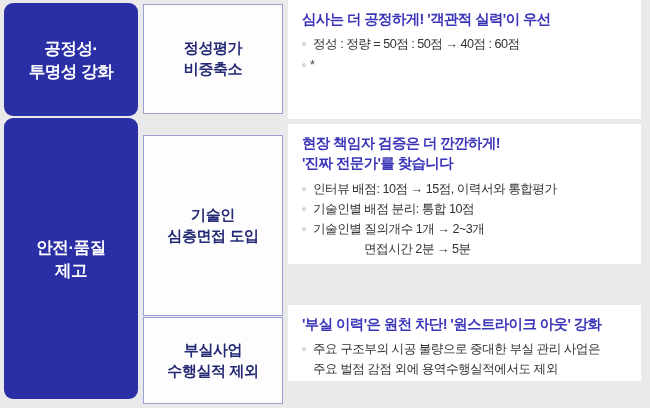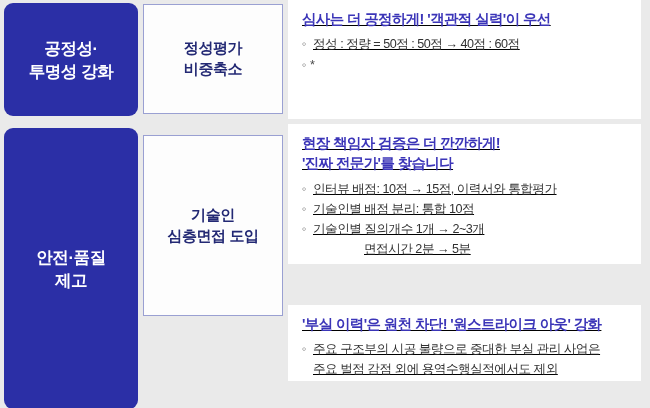--- a/index.html
+++ b/index.html
@@ -28,21 +28,21 @@
     left: 4px;
     width: 134px;
     background: #2b2fa6;
     border-radius: 9px;
     display: flex;
     align-items: center;
     justify-content: center;
     box-sizing: border-box;
   }
   .cat-1 { top: 3px;   height: 113px; }
-  .cat-2 { top: 128px; height: 281px; }
+  .cat-2 { top: 118px; height: 281px; }
 
   .cat-text {
     color: #ffffff;
     font-size: 16.5px;
     font-weight: bold;
     line-height: 1.34;
     text-align: center;
     letter-spacing: -0.4px;
     white-space: pre-line;
   }
@@ -74,21 +74,20 @@
   }
 
   
   .content-cell {
     position: absolute;
     left: 288px;
     width: 353px;
     background: #ffffff;
     box-sizing: border-box;
     padding: 9px 10px 6px 14px;
-    text-decoration: underline;
   }
   .content-1 { top: 0px;   height: 119px; }
   .content-2 { top: 124px; height: 140px; }
   .content-3 { top: 305px; height: 76px;  }
 
   .headline {
     color: #3b35b8;
     font-size: 14.4px;
     font-weight: bold;
     line-height: 1.42;
@@ -152,20 +151,24 @@
   <div class="mid-cell mid-1">
     <div class="mid-text">정성평가
 비중축소</div>
   </div>
 
   <div class="mid-cell mid-2">
     <div class="mid-text">기술인
 심층면접 도입</div>
   </div>
 
+  <div class="mid-cell mid-3">
+    <div class="mid-text">부실사업
+수행실적 제외</div>
+  </div>
 
   <div class="content-cell content-1">
     <div class="headline">심사는 더 공정하게! '객관적 실력'이 우선</div>
     <ul class="bullets">
         <li><span class="dot">◦</span><span>정성 : 정량 = 50점 : 50점 → 40점 : 60점</span></li>
         <li class="star"><span class="dot">*</span></li>
         <li><span class="dot">◦</span></li>
       </ul>
   </div>
 

